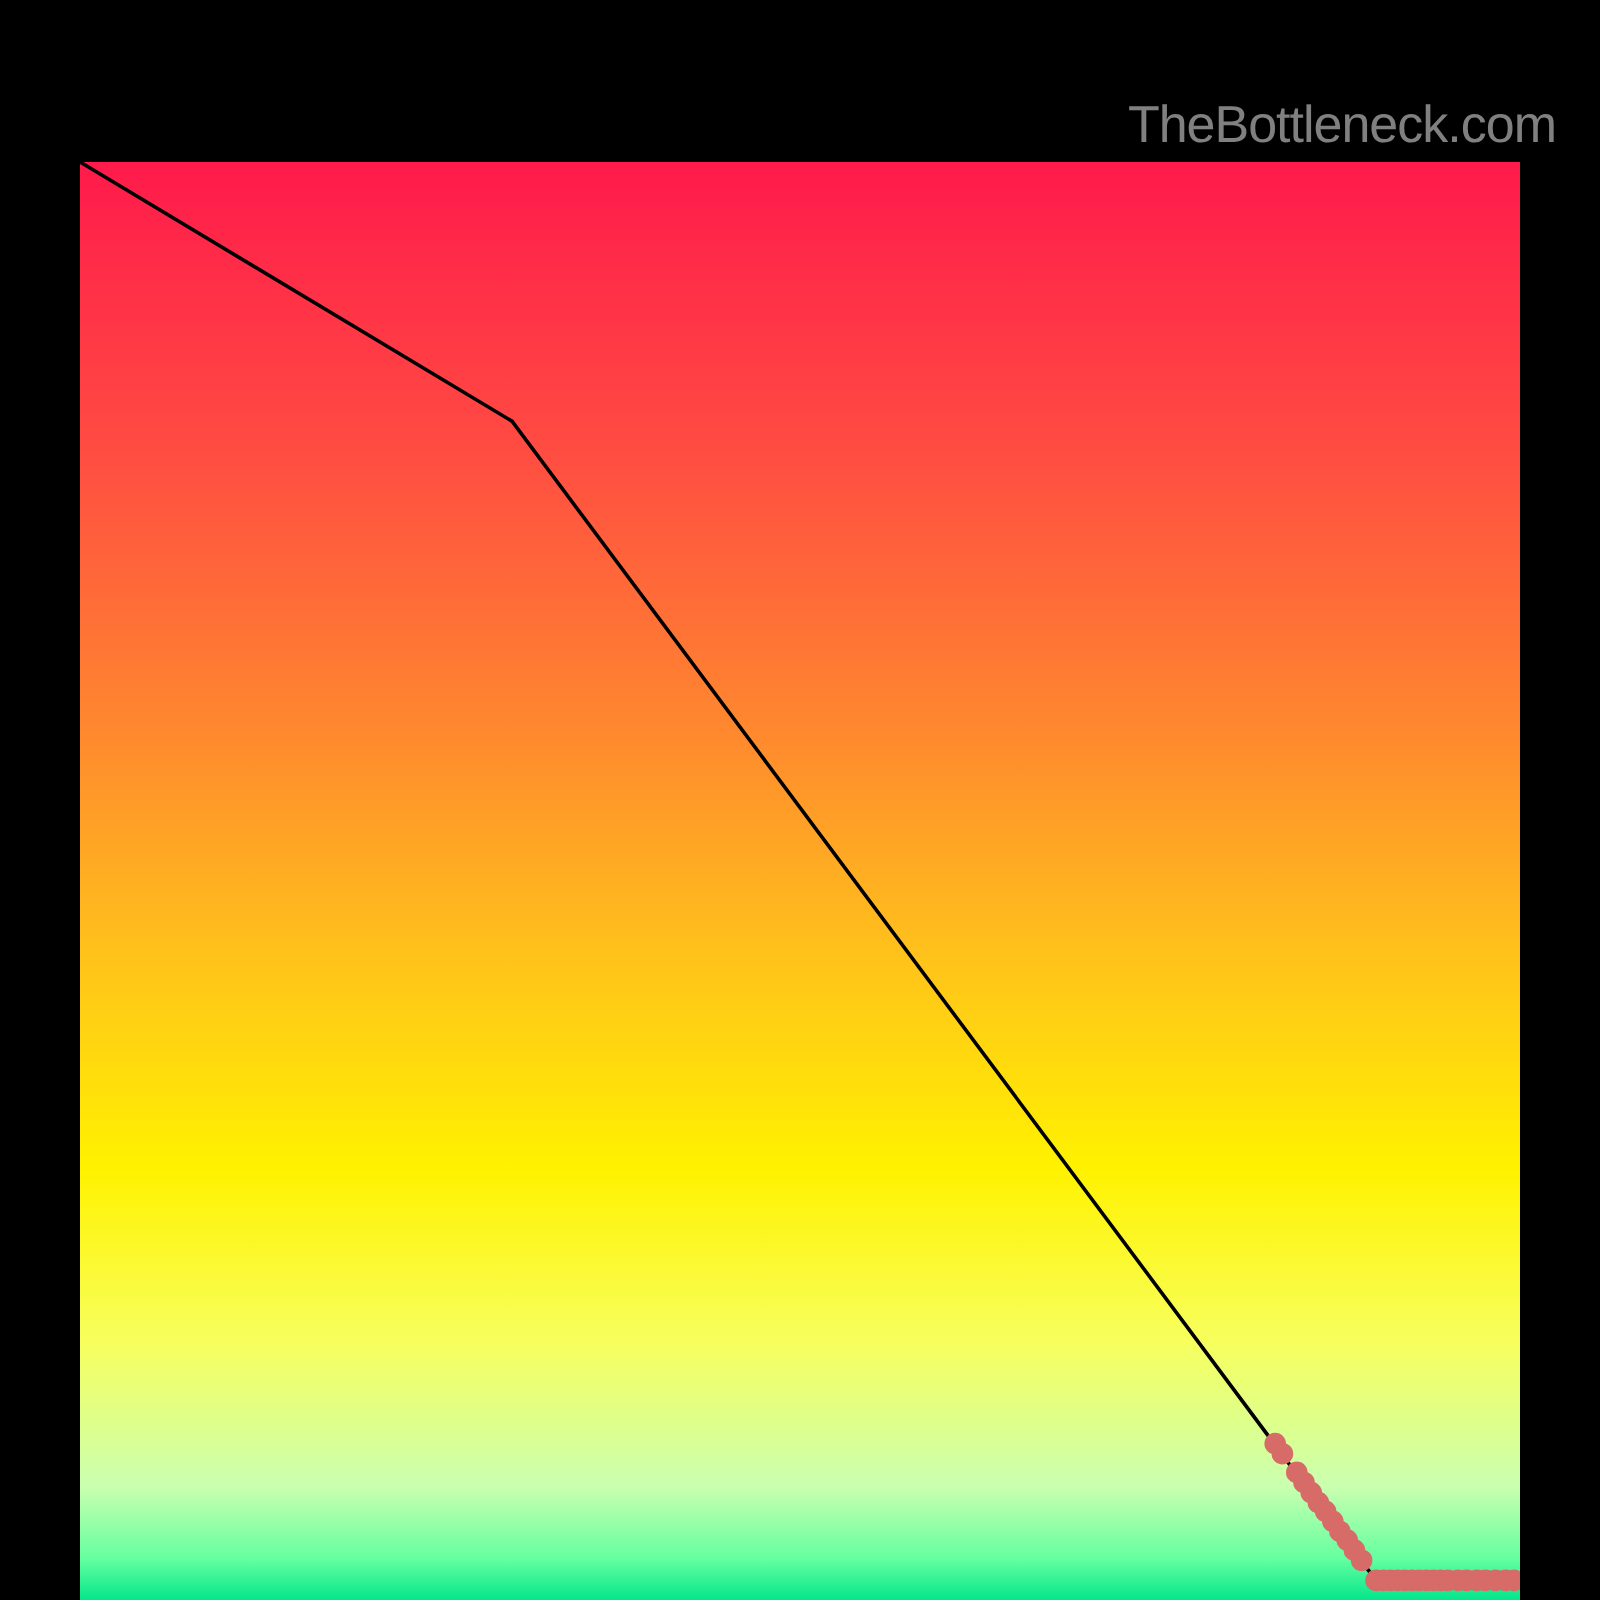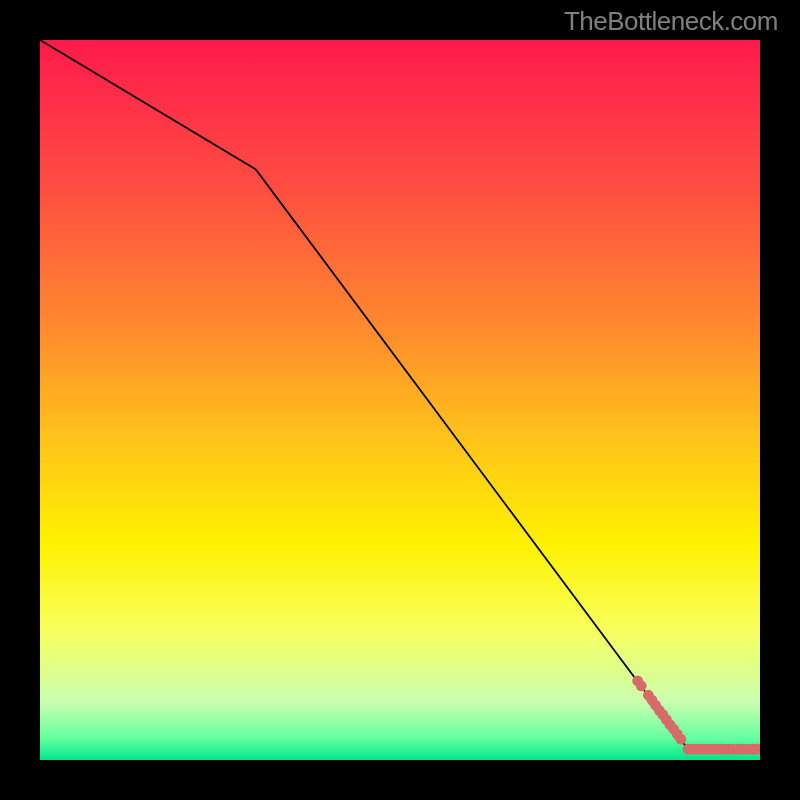--- a/index.html
+++ b/index.html
@@ -9,20 +9,21 @@
     height: 800px;
     overflow: hidden;
     font-family: Arial, Helvetica, sans-serif;
     background: #000;
   }
   .frame {
     position: relative;
     width: 800px;
     height: 728px;
     background: #000;
+    margin-top: 41px;
   }
   .plot-area {
     position: absolute;
     left: 40px;
     top: 40px;
     width: 720px;
     height: 720px;
   }
   .attribution {
     position: absolute;

